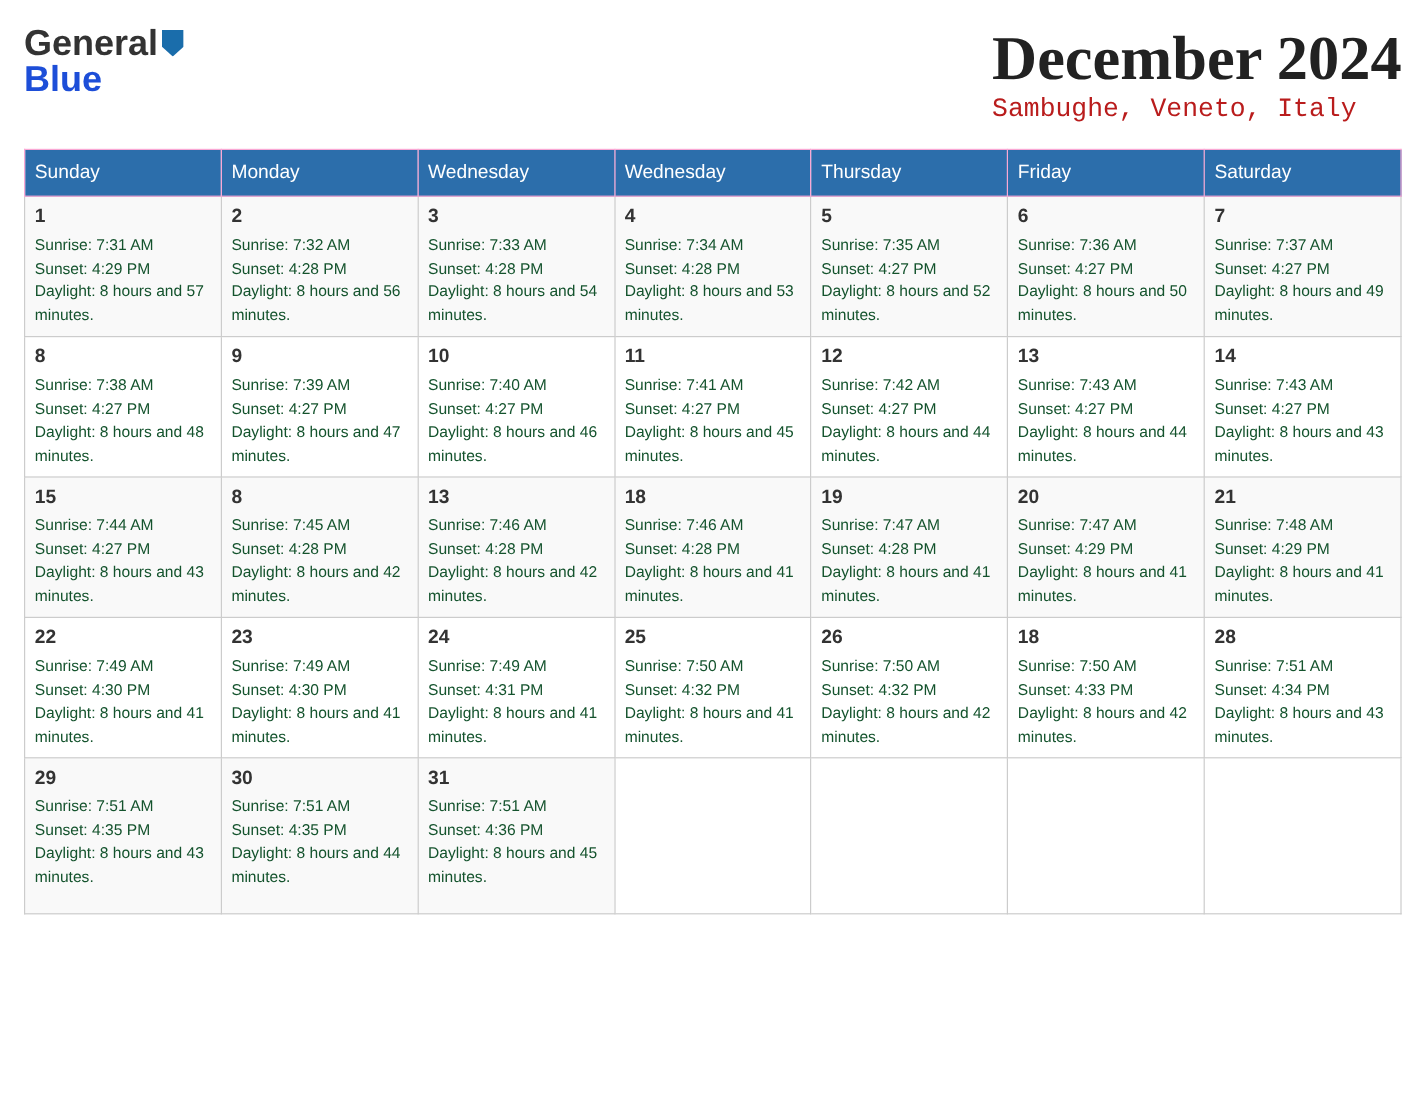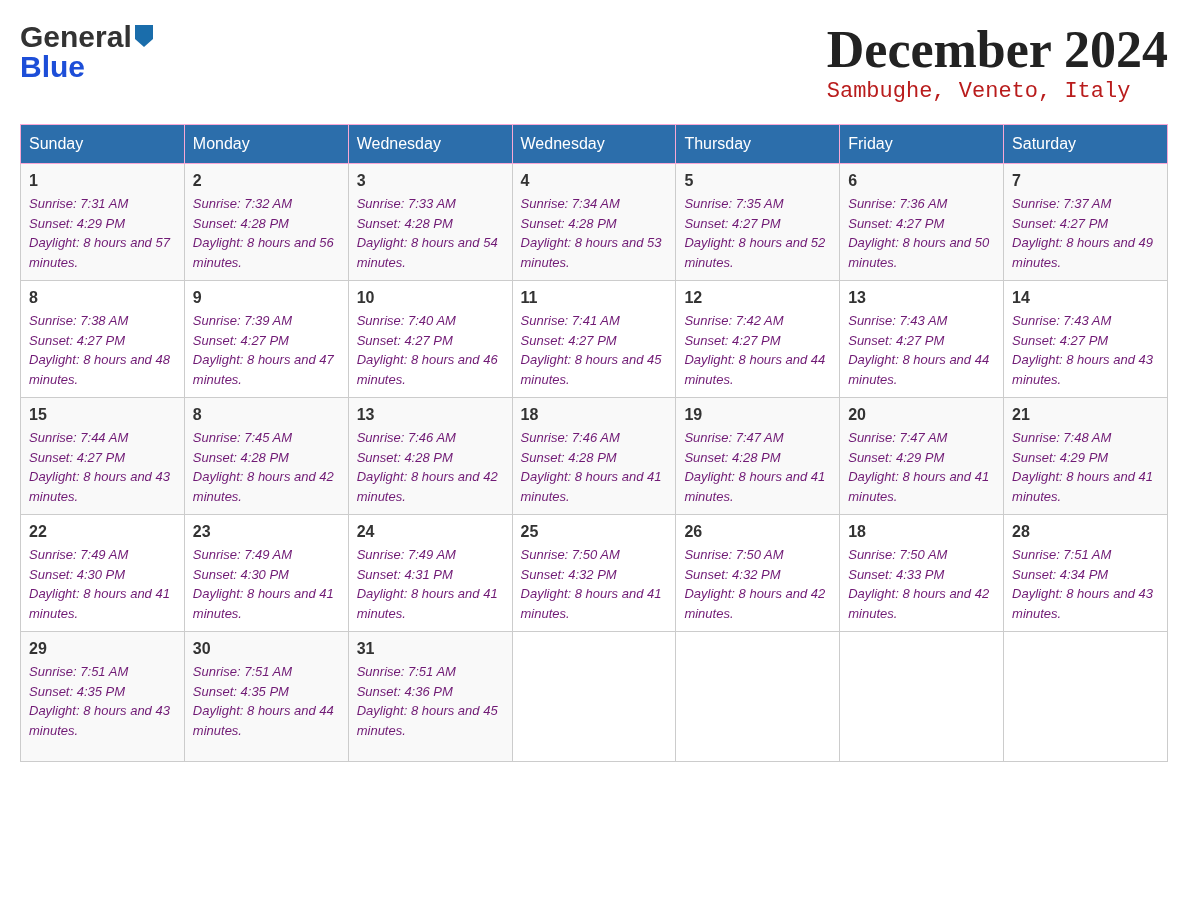--- a/index.html
+++ b/index.html
@@ -70,22 +70,21 @@
     }
     .day-number {
       font-size: 16px;
       font-weight: bold;
       display: block;
       margin-bottom: 4px;
     }
     .day-info {
       font-size: 13px;
       line-height: 1.5;
-      color: #701a75;
-      font-style: italic;
+      color: #14532d;
     }
     .calendar-table tbody tr:nth-child(odd) td {
       background-color: #f9f9f9;
     }
     .calendar-table tbody tr:nth-child(even) td {
       background-color: #fff;
     }
     .empty-cell {
       background-color: #fff !important;
     }

